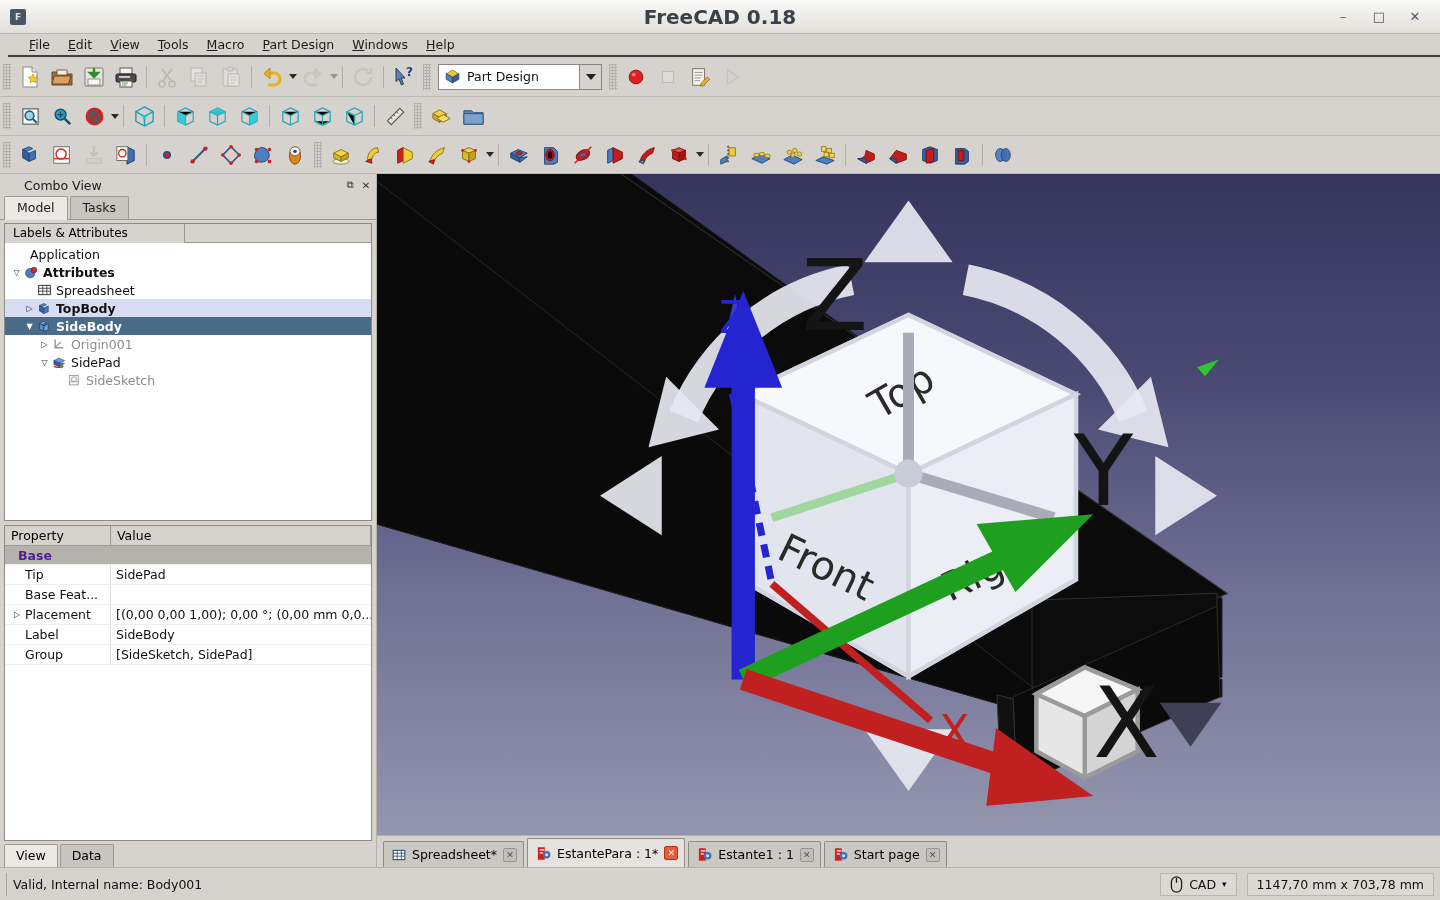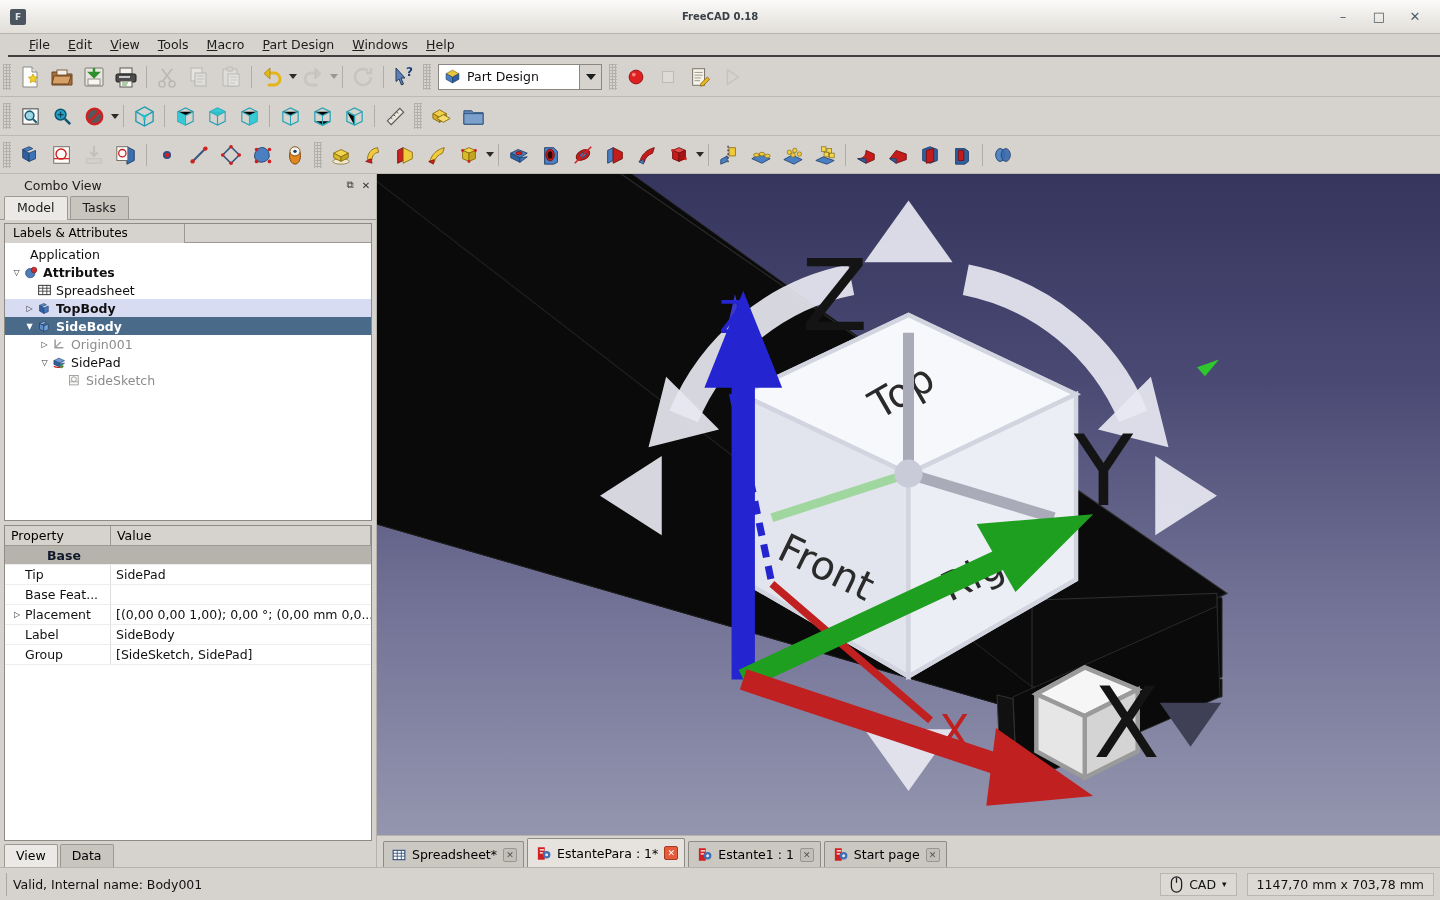--- a/index.html
+++ b/index.html
@@ -21,21 +21,21 @@
     display: flex; align-items: center; position: relative;
   }
   .title-appicon {
     width: 16px; height: 16px; margin-left: 10px;
     background: #4a5560; border-radius: 2px;
     display: flex; align-items: center; justify-content: center;
     color: #dfe3e6; font-size: 9px; font-weight: bold;
   }
   .title-text {
     position: absolute; left: 0; right: 0; text-align: center;
-    font-size: 10px; font-weight: bold; color: #3a4148;
+    font-size: 20px; font-weight: bold; color: #3a4148;
     pointer-events: none;
   }
   .wbtns { margin-left: auto; display: flex; align-items: center; padding-right: 8px; gap: 2px; }
   .wbtn {
     width: 34px; height: 28px; display: flex; align-items: center; justify-content: center;
     color: #4f5b64; font-size: 13px; cursor: pointer;
   }
 
   
   .menubar {
@@ -146,21 +146,21 @@
   .prop-head .c1 { width: 106px; flex: 0 0 106px; text-align: right; }
   .prop-head .c2 { flex: 1 1 auto; }
   .prow { height: 20px; display: flex; font-size: 12.5px; border-bottom: 1px solid #eeeeee; }
   .prow .pn {
     width: 106px; flex: 0 0 106px; display: flex; align-items: center;
     padding-left: 4px; border-right: 1px solid #ddd; color: #111;
   }
   .prow .pv { flex: 1 1 auto; display: flex; align-items: center; padding-left: 5px; color: #111;
               white-space: nowrap; overflow: hidden; }
   .prow.group { background: #b6b2ac; height: 19px; }
-  .prow.group .gname { font-weight: bold; font-size: 12.5px; color: #0f172a; padding-left: 42px;
+  .prow.group .gname { font-weight: bold; font-size: 12.5px; color: #4c1d95; padding-left: 13px;
                        display: flex; align-items: center; width: 100%; }
   .prow .exp { width: 16px; flex: 0 0 16px; display: flex; align-items: center; justify-content: center;
                font-size: 8px; color: #333; }
 
   .bottomtabs { display: flex; align-items: flex-end; height: 26px; padding: 3px 0 0 4px; }
   .btab { padding: 3px 11px 4px; font-size: 12.5px; border: 1px solid #9c9892; border-bottom: none;
           background: #c8c4be; margin-right: 2px; cursor: pointer; border-radius: 2px 2px 0 0; }
   .btab.active { background: #ebe9e5; }
 
   

